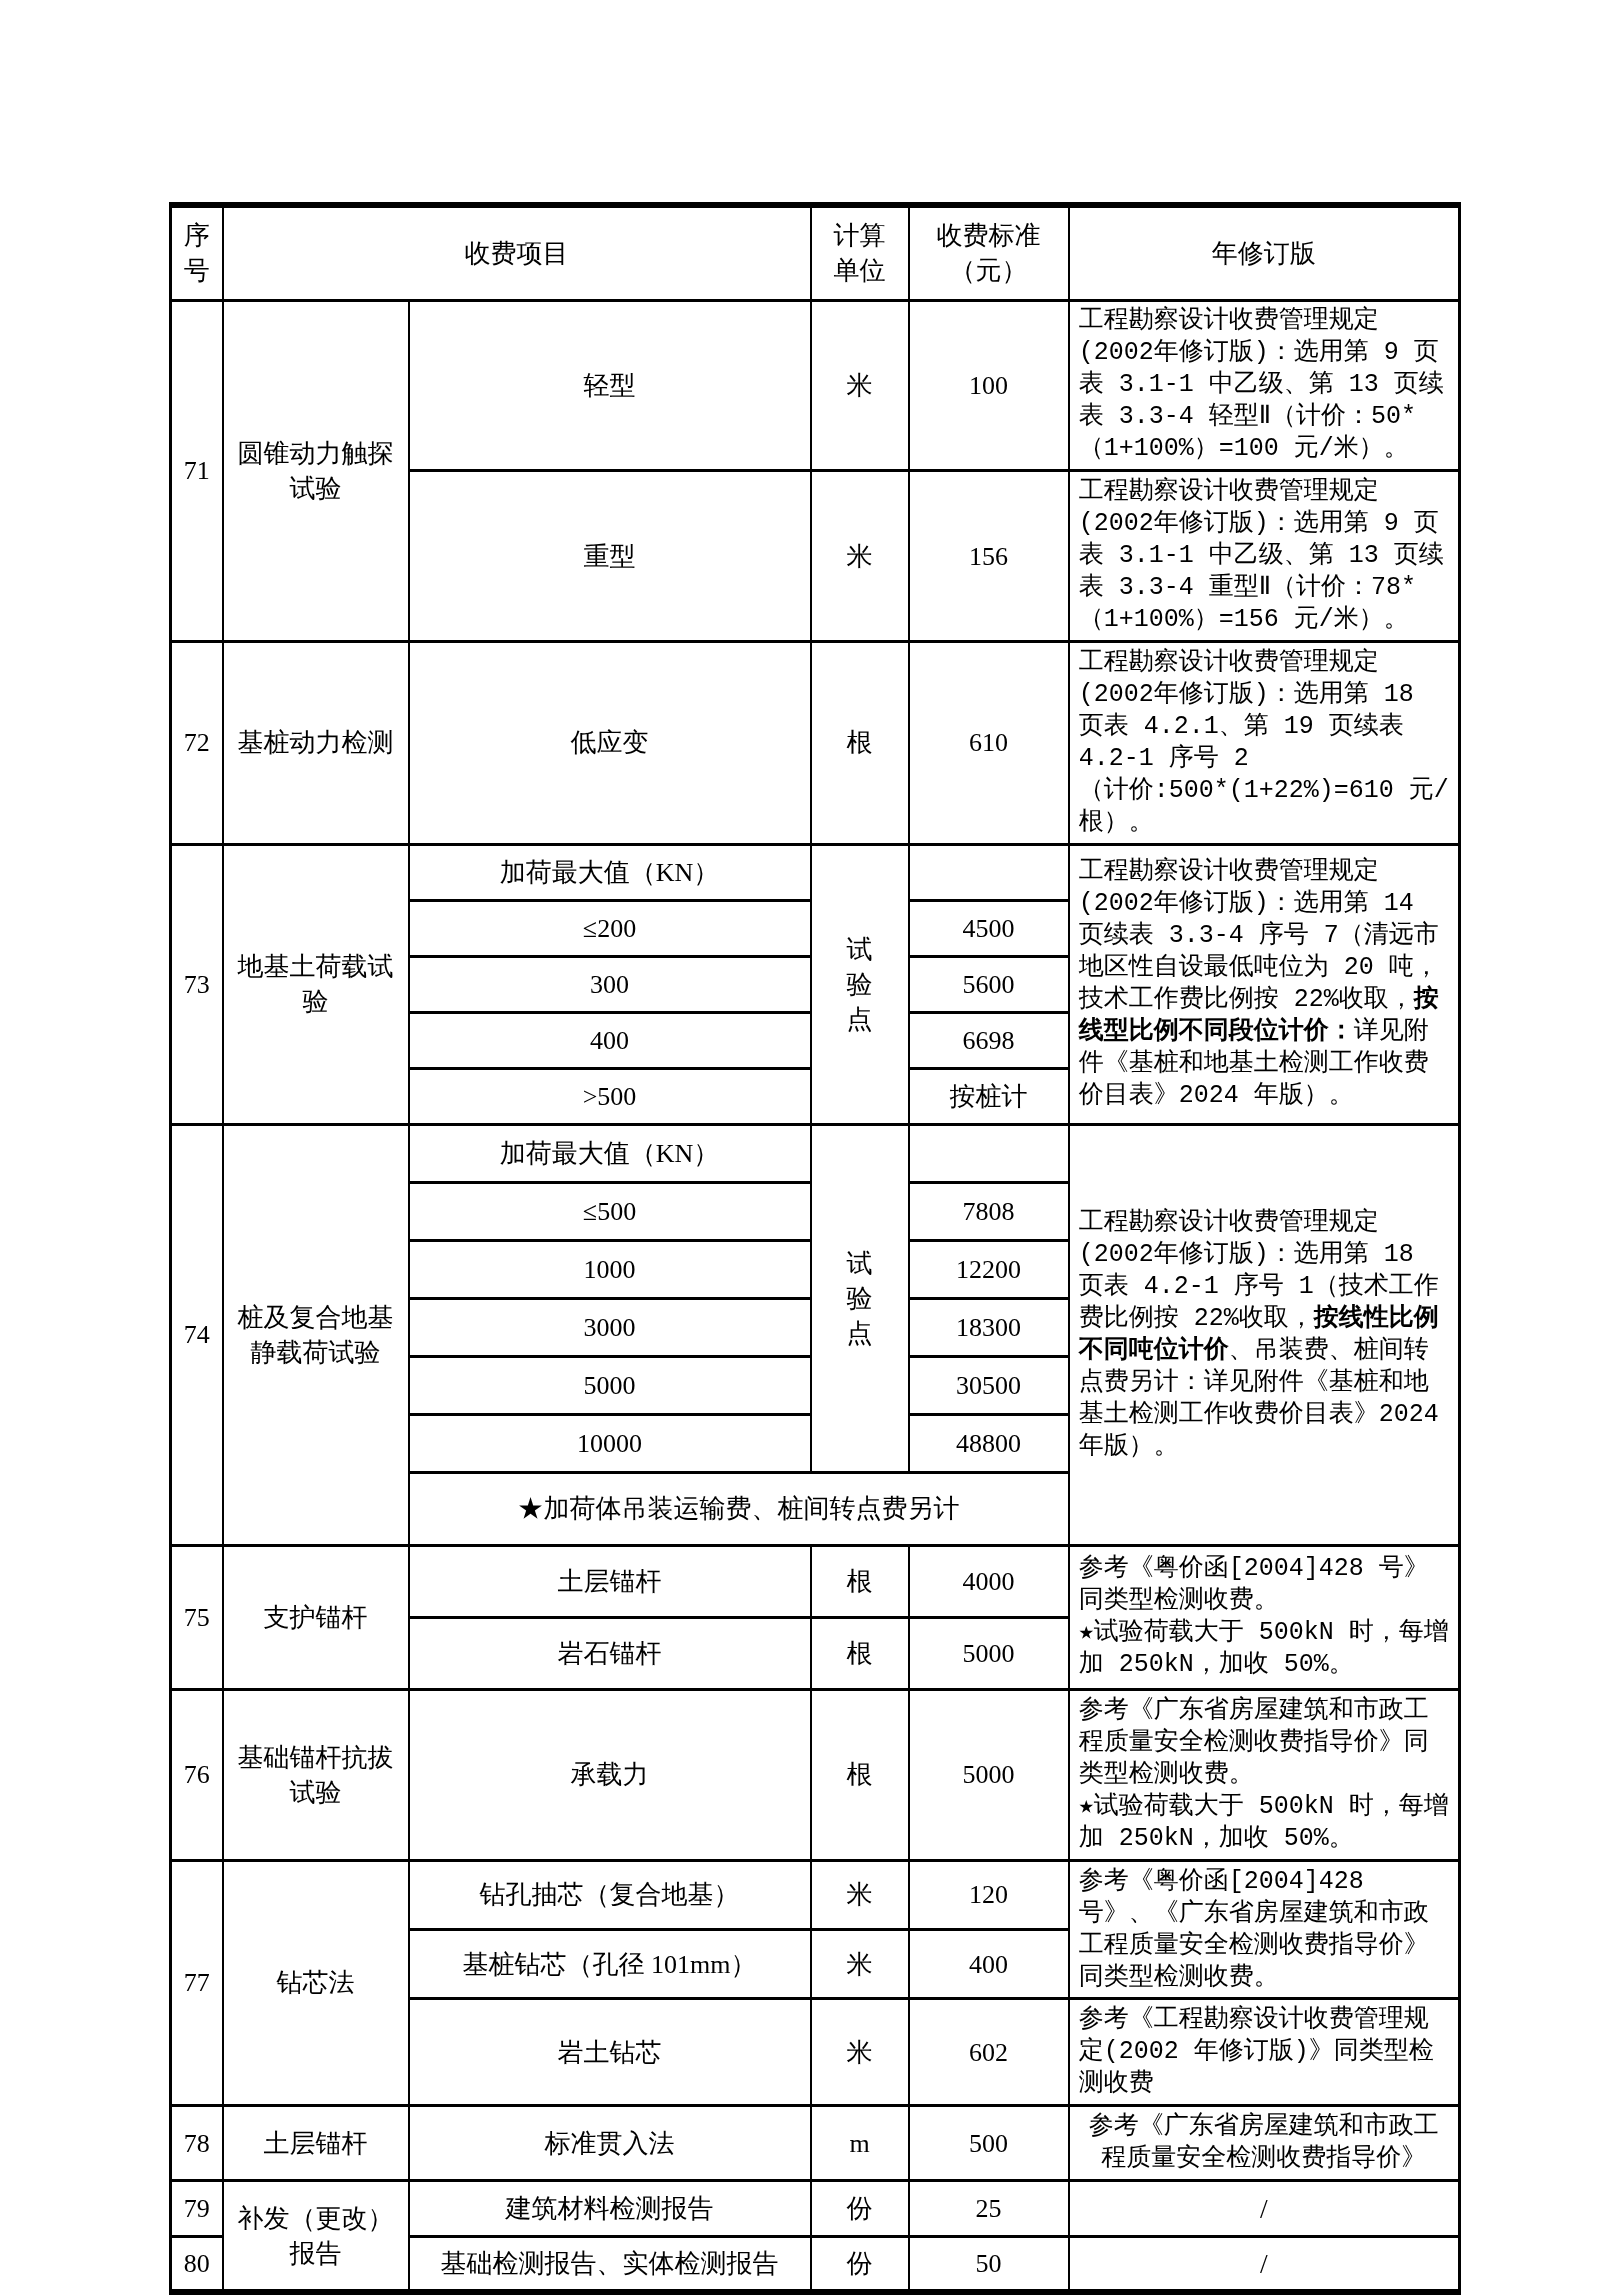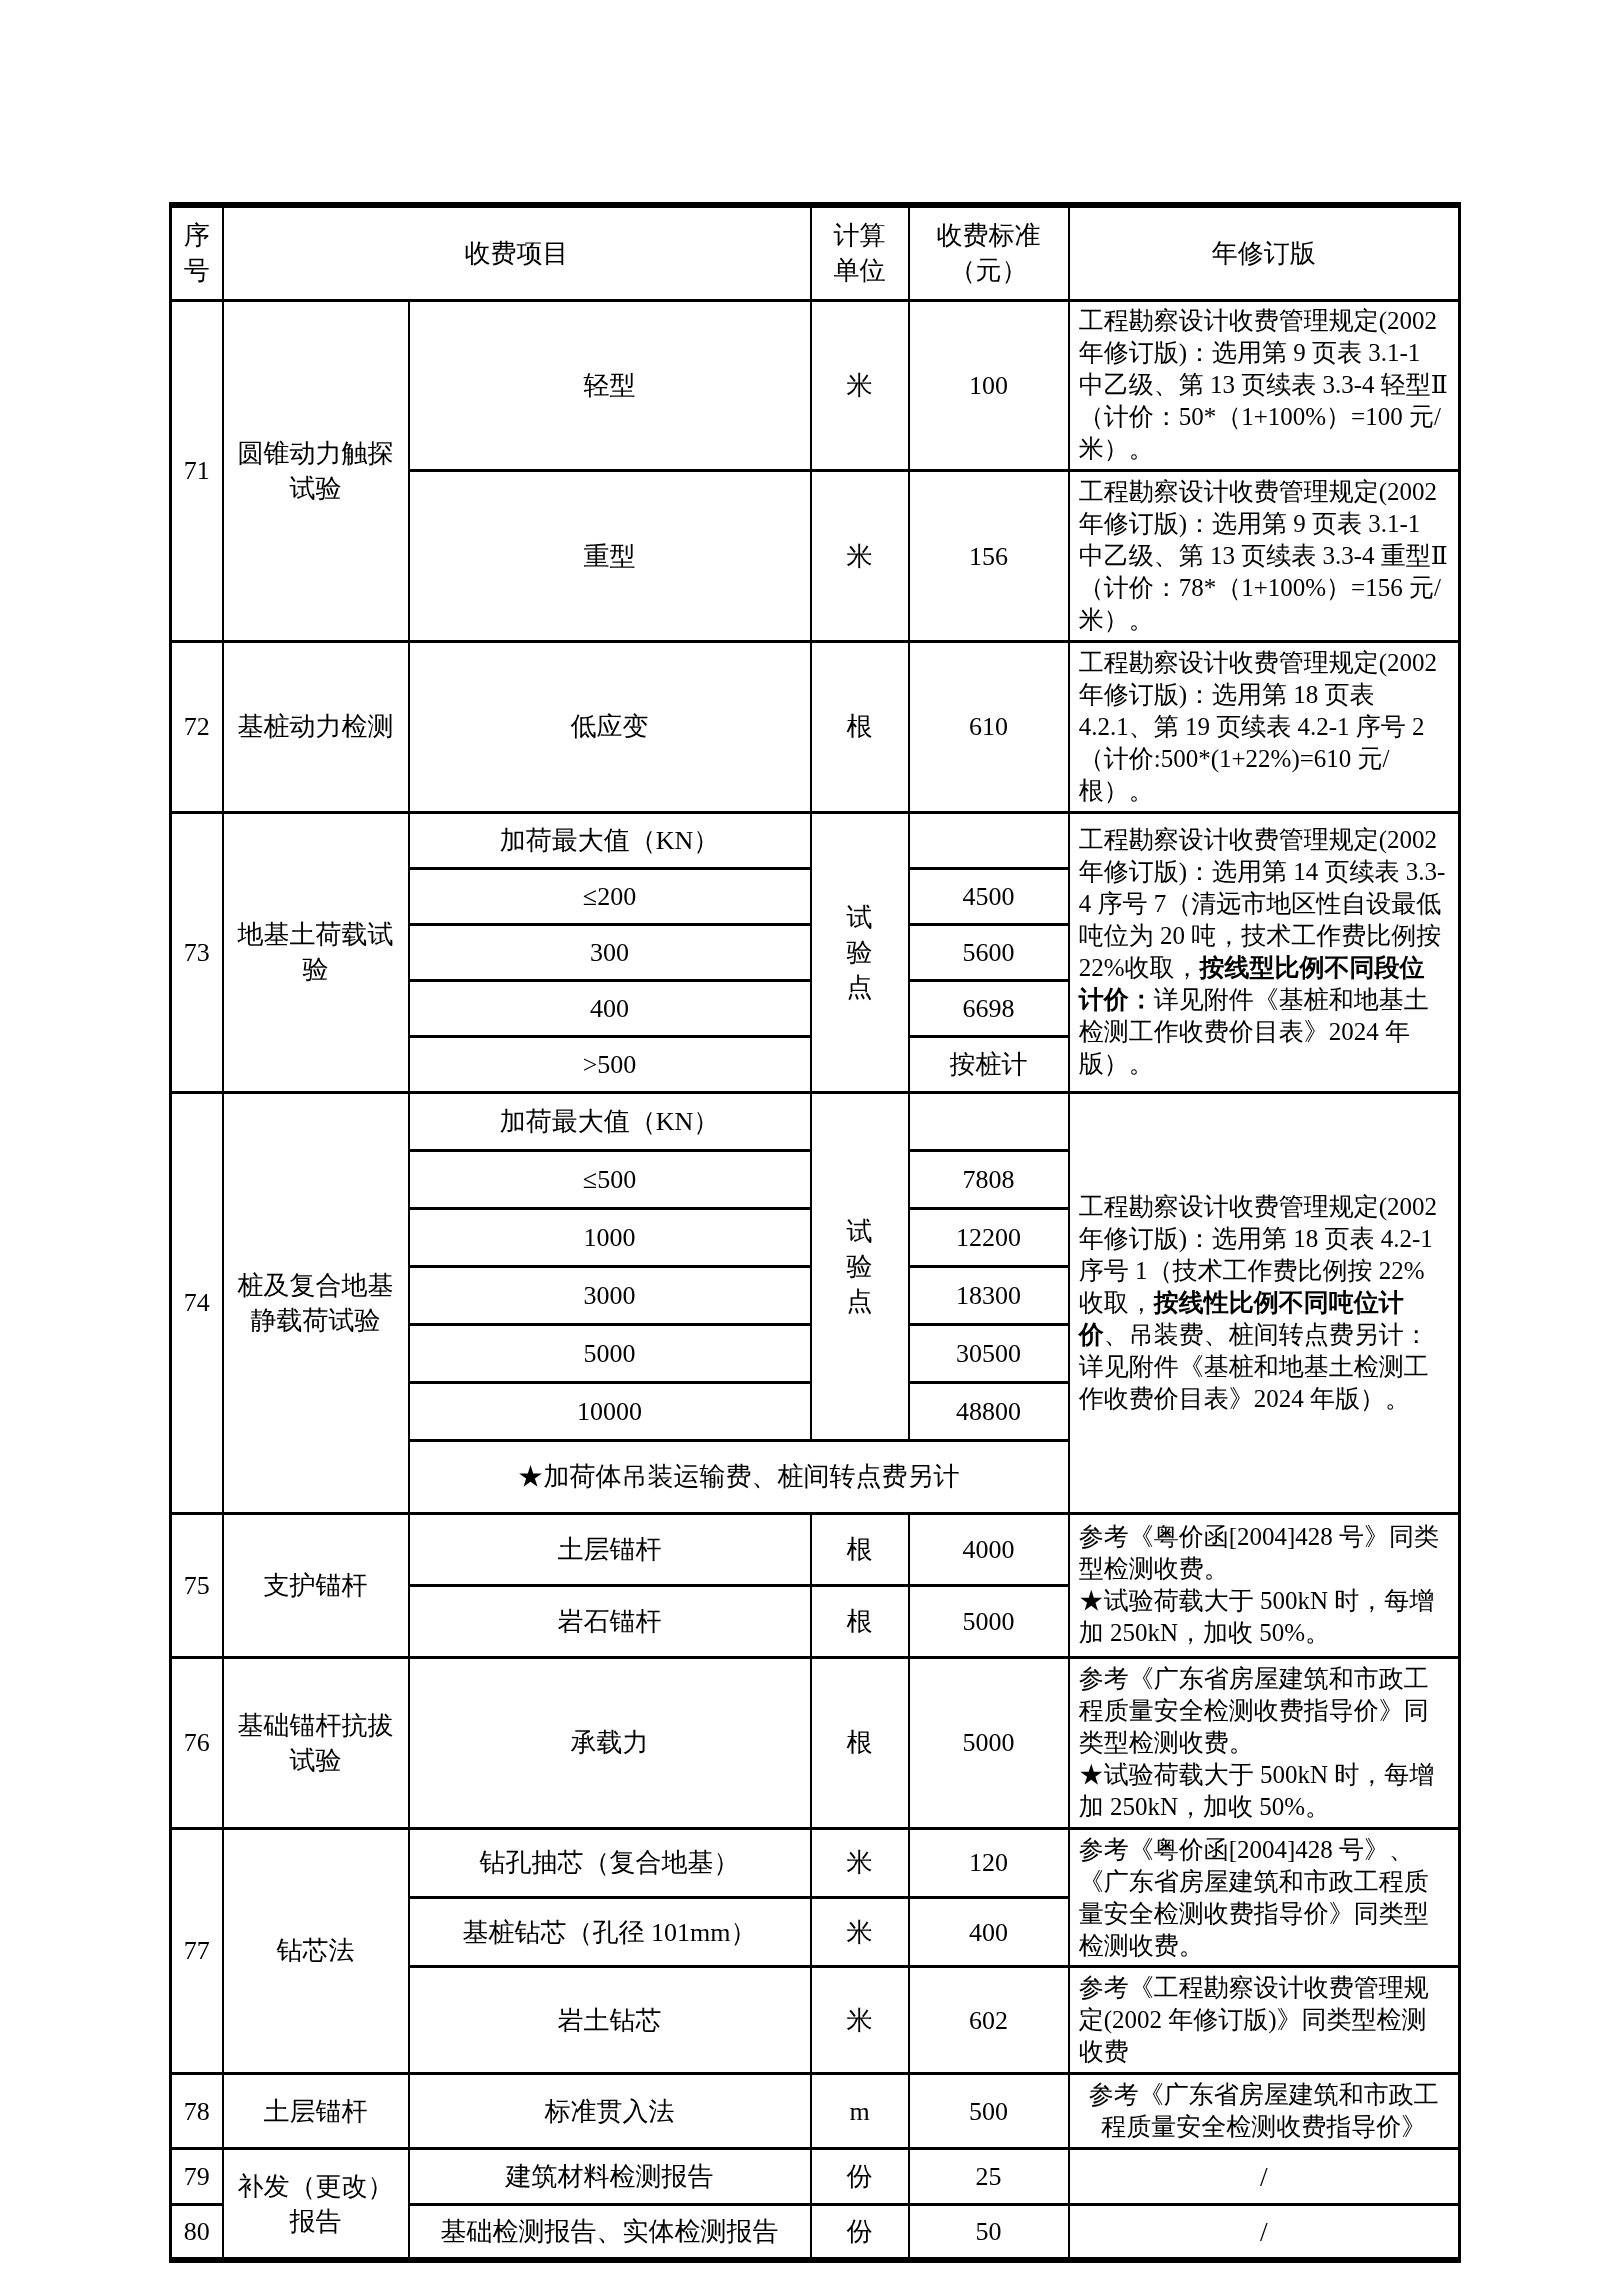--- a/index.html
+++ b/index.html
@@ -38,20 +38,21 @@
     line-height:1.35;
     white-space:pre-line;
     padding:2.6px 5.2px;
     overflow:hidden;
   }
   table.fee td.basis{
     text-align:left;
     font-size:25px;
     line-height:32px;
     padding:3.9px 9.2px;
+    font-family:Liberation Mono, monospace;
   }
   table.fee td.basis-center{
     text-align:center;
   }
   table.fee td.slash{
     font-size:27.5px;
   }
   table.fee td b{font-weight:bold;}
   .vunit{line-height:1.55;}
   

